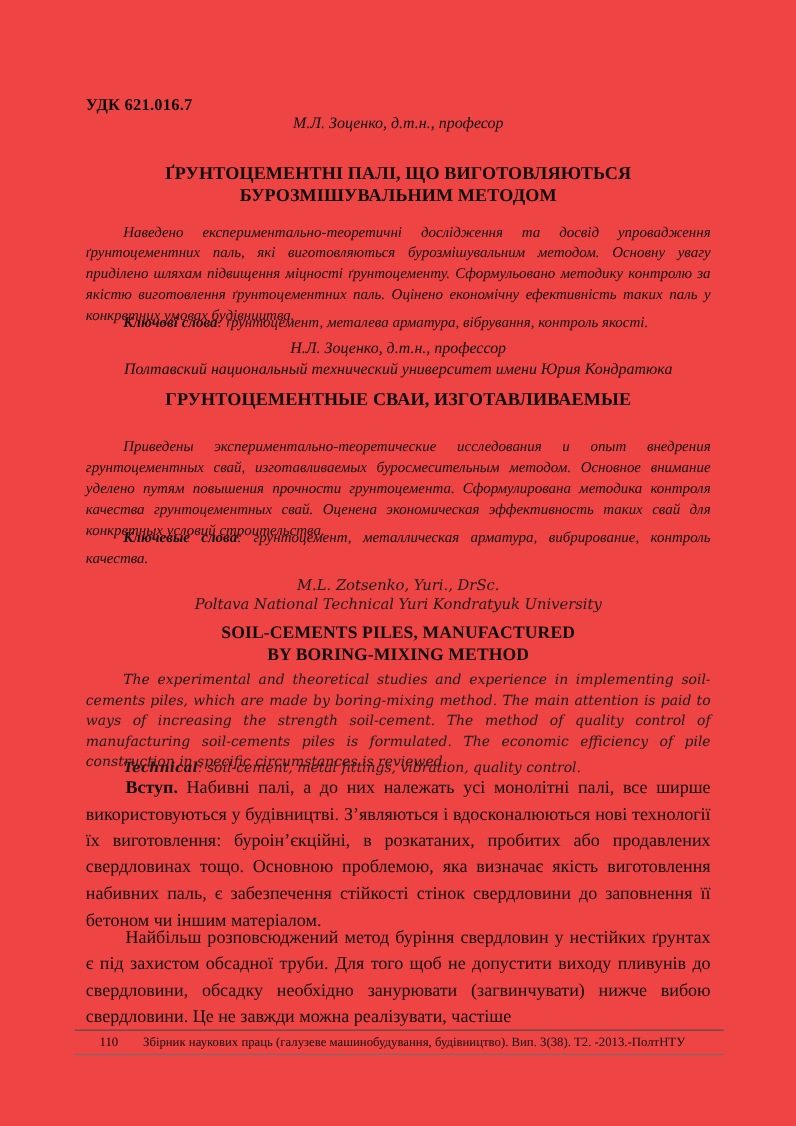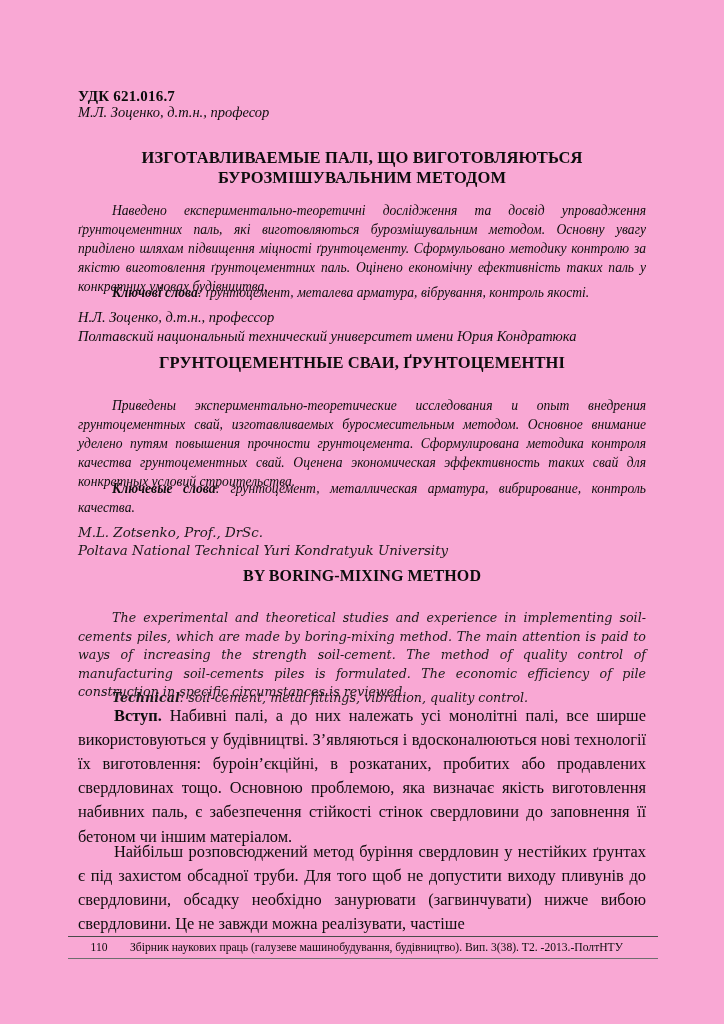--- a/index.html
+++ b/index.html
@@ -6,21 +6,21 @@
   html, body {
     margin: 0;
     padding: 0;
     background: #ffffff;
   }
   .page {
     position: relative;
     width: 724px;
     height: 1024px;
     margin: 0 auto;
-    background: #f9a8d4;
+    background: #ef4444;
     font-family: "Liberation Serif", "DejaVu Serif", serif;
     color: #0d0d0d;
     overflow: hidden;
     box-sizing: border-box;
     padding-left: 20px;
   }
 
   
   .col {
     position: absolute;
@@ -30,21 +30,21 @@
 
   .udk {
     top: 88px;
     font-size: 15px;
     font-weight: bold;
     letter-spacing: 0.2px;
   }
 
   
   .byline {
-    text-align: left;
+    text-align: center;
     font-style: italic;
     font-size: 14.5px;
     line-height: 1.32;
   }
   .byline .affil {
     display: block;
     white-space: nowrap;
   }
 
   
@@ -138,56 +138,57 @@
 
   <div class="col udk">УДК 621.016.7</div>
 
   <div class="col" style="top:103px;">
     <div class="byline">
       <span>М.Л. Зоценко, д.т.н., професор</span>
     </div>
   </div>
 
   <div class="col title" style="top:148px;">
-    <span class="ln">ИЗГОТАВЛИВАЕМЫЕ ПАЛІ, ЩО ВИГОТОВЛЯЮТЬСЯ</span>
+    <span class="ln">ҐРУНТОЦЕМЕНТНІ ПАЛІ, ЩО ВИГОТОВЛЯЮТЬСЯ</span>
     <span class="ln">БУРОЗМІШУВАЛЬНИМ МЕТОДОМ</span>
   </div>
 
   <div class="col abstract" style="top:201px;">Наведено експериментально-теоретичні дослідження та досвід упровадження ґрунтоцементних паль, які виготовляються бурозмішувальним методом. Основну увагу приділено шляхам підвищення міцності ґрунтоцементу. Сформульовано методику контролю за якістю виготовлення ґрунтоцементних паль. Оцінено економічну ефективність таких паль у конкретних умовах будівництва.</div>
 
   <div class="col keywords" style="top:283px;">
     <b>Ключові слова</b><span>: ґрунтоцемент, металева арматура, вібрування, контроль якості.</span>
   </div>
 
   <div class="col" style="top:308px;">
     <div class="byline">
       <span>Н.Л. Зоценко, д.т.н., профессор</span>
       <span class="affil">Полтавский национальный технический университет имени Юрия Кондратюка</span>
     </div>
   </div>
 
   <div class="col title" style="top:353px;">
-    <span class="ln">ГРУНТОЦЕМЕНТНЫЕ СВАИ, ҐРУНТОЦЕМЕНТНІ</span>
+    <span class="ln">ГРУНТОЦЕМЕНТНЫЕ СВАИ, ИЗГОТАВЛИВАЕМЫЕ</span>
   </div>
 
   <div class="col abstract" style="top:396px;">Приведены экспериментально-теоретические исследования и опыт внедрения грунтоцементных свай, изготавливаемых буросмесительным методом. Основное внимание уделено путям повышения прочности грунтоцемента. Сформулирована методика контроля качества грунтоцементных свай. Оценена экономическая эффективность таких свай для конкретных условий строительства.</div>
 
   <div class="col keywords" style="top:479px;">
     <b>Ключевые слова</b><span>: грунтоцемент, металлическая арматура, вибрирование, контроль качества.</span>
   </div>
 
   <div class="en">
     <div class="col" style="top:524px;">
       <div class="byline">
-        <span>M.L. Zotsenko, Prof., DrSc.</span>
+        <span>M.L. Zotsenko, Yuri., DrSc.</span>
         <span class="affil">Poltava National Technical Yuri Kondratyuk University</span>
       </div>
     </div>
 
     <div class="col title" style="top:566px;">
+      <span class="ln">SOIL-CEMENTS PILES, MANUFACTURED</span>
       <span class="ln">BY BORING-MIXING METHOD</span>
     </div>
 
     <div class="col abstract" style="top:609px;">The experimental and theoretical studies and experience in implementing soil-cements piles, which are made by boring-mixing method. The main attention is paid to ways of increasing the strength soil-cement. The method of quality control of manufacturing soil-cements piles is formulated. The economic efficiency of pile construction in specific circumstances is reviewed.</div>
 
     <div class="col keywords" style="top:689px;">
       <b>Technical</b><span>: soil-cement, metal fittings, vibration, quality control.</span>
     </div>
   </div>
 

